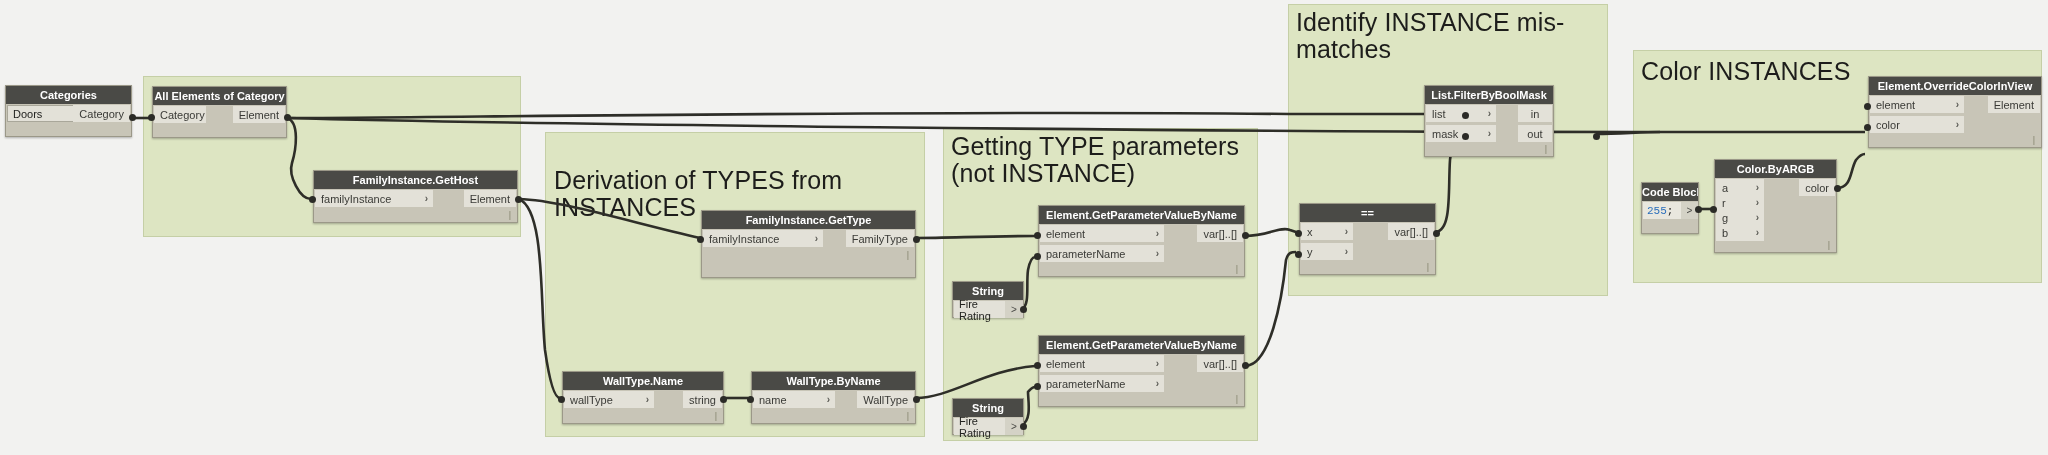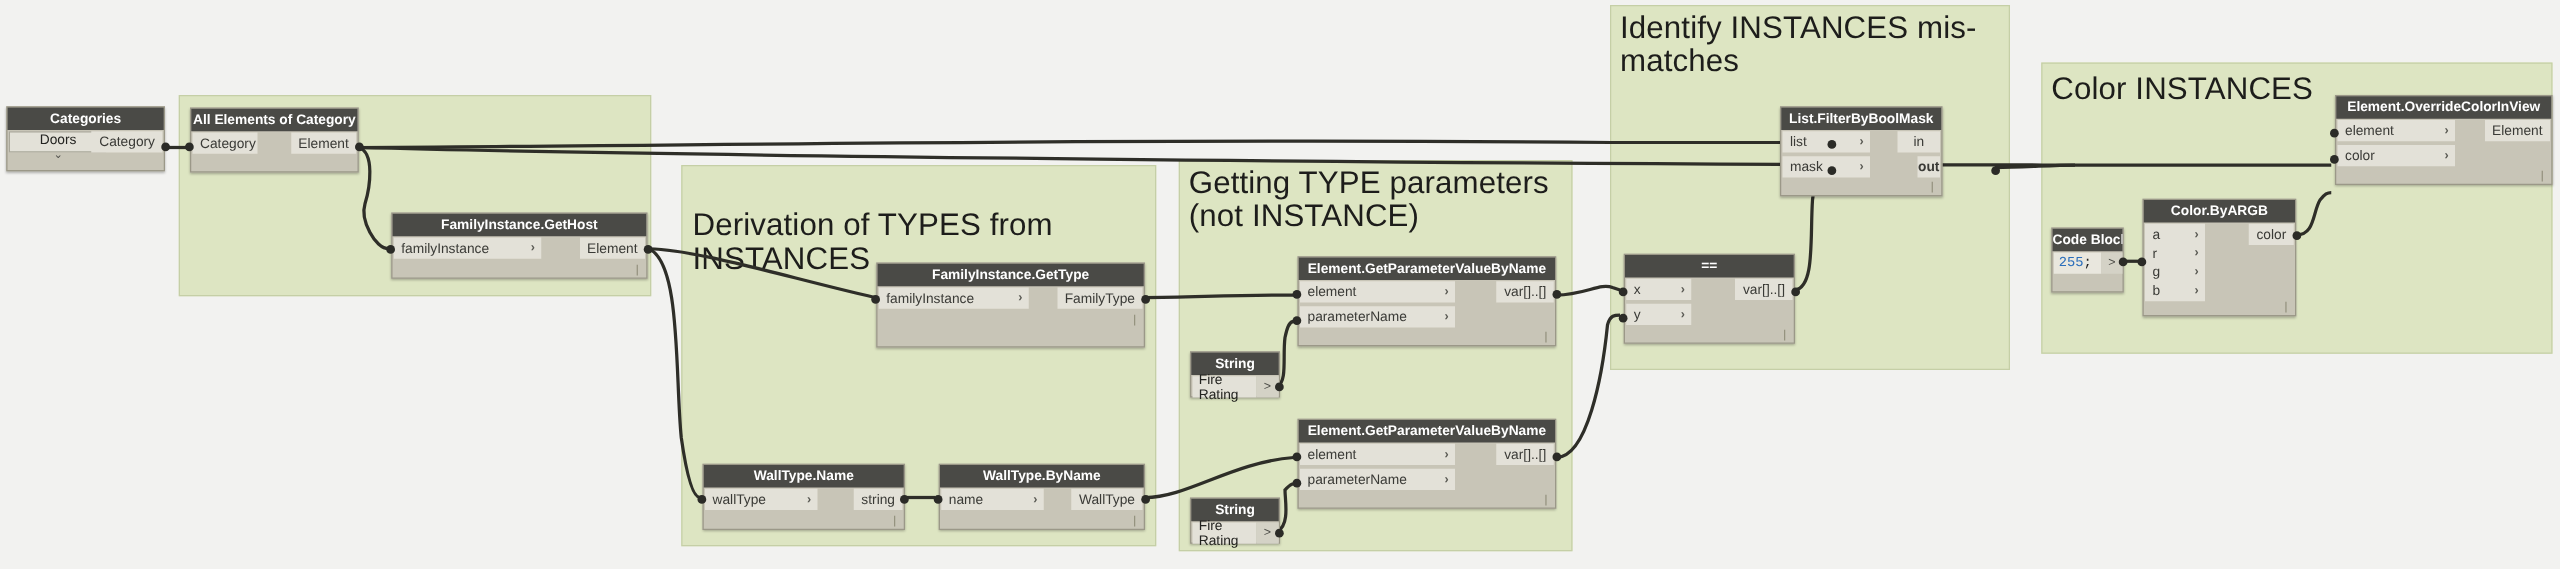--- a/index.html
+++ b/index.html
@@ -144,21 +144,21 @@
 
   <div class="group" style="left:545px;top:132px;width:380px;height:305px;"></div>
   <div class="group-title" style="left:554px;top:137px;width:350px;margin-top:30px;">Derivation of TYPES from
 INSTANCES</div>
 
   <div class="group" style="left:943px;top:128px;width:315px;height:313px;"></div>
   <div class="group-title" style="left:951px;top:133px;width:305px;">Getting TYPE parameters
 (not INSTANCE)</div>
 
   <div class="group" style="left:1288px;top:4px;width:320px;height:292px;"></div>
-  <div class="group-title" style="left:1296px;top:9px;width:300px;">Identify INSTANCES mis-
+  <div class="group-title" style="left:1296px;top:9px;width:300px;">Identify INSTANCE mis-
 matches</div>
 
   <div class="group" style="left:1633px;top:50px;width:409px;height:233px;"></div>
   <div class="group-title" style="left:1641px;top:58px;width:390px;">Color INSTANCES</div>
 
   <svg id="wires">
 
     <path d="M 131 118 L 150 118"></path>
 
     <path d="M 287 118 C 300 122 296 150 292 163 C 288 176 300 199 311 199"></path>
@@ -190,21 +190,21 @@
     <path d="M 1596 134 C 1620 134 1640 132 1660 132"></path>
 
     <path d="M 1697 209 L 1712 209"></path>
 
     <path d="M 1837 188 C 1852 188 1850 170 1856 160 C 1860 155 1862 154 1865 154"></path>
   </svg>
 
   <div class="node" style="left:5px;top:85px;width:127px;height:52px;">
     <div class="node-header">Categories</div>
     <div class="node-body" style="height:19px;position:relative;">
-      <div class="dd" style="position:absolute;left:1px;top:1px;width:78px;flex-direction:column;">
+      <div class="dd" style="position:absolute;left:1px;top:1px;width:78px;">
         <span>Doors</span>
         <span class="caret">⌄</span>
       </div>
       <div class="out-port" style="right:1px;top:0;">Category</div>
     </div>
     <div class="node-footer"></div>
   </div>
   <div class="dot" style="left:129px;top:114px;"></div>
 
   <div class="node" style="left:152px;top:86px;width:135px;height:52px;">
@@ -370,21 +370,21 @@
     <div class="node-body" style="height:38px;position:relative;">
       <div class="in-port" style="position:absolute;left:1px;top:0;width:70px;">
         <span>list</span>
         <span class="chev">›</span>
       </div>
       <div class="in-port" style="position:absolute;left:1px;top:20px;width:70px;">
         <span>mask</span>
         <span class="chev">›</span>
       </div>
       <div class="out-port" style="right:1px;top:0;width:34px;">in</div>
-      <div class="out-port" style="right:1px;top:20px;width:18px;font-weight:bold;">out</div>
+      <div class="out-port" style="right:1px;top:20px;width:34px;">out</div>
     </div>
     <div class="node-footer">
       <span class="tick">|</span>
     </div>
   </div>
   <div class="dot" style="left:1462px;top:112px;"></div>
   <div class="dot" style="left:1462px;top:133px;"></div>
   <div class="dot" style="left:1593px;top:133px;"></div>
 
   <div class="node" style="left:1641px;top:182px;width:58px;height:52px;">

